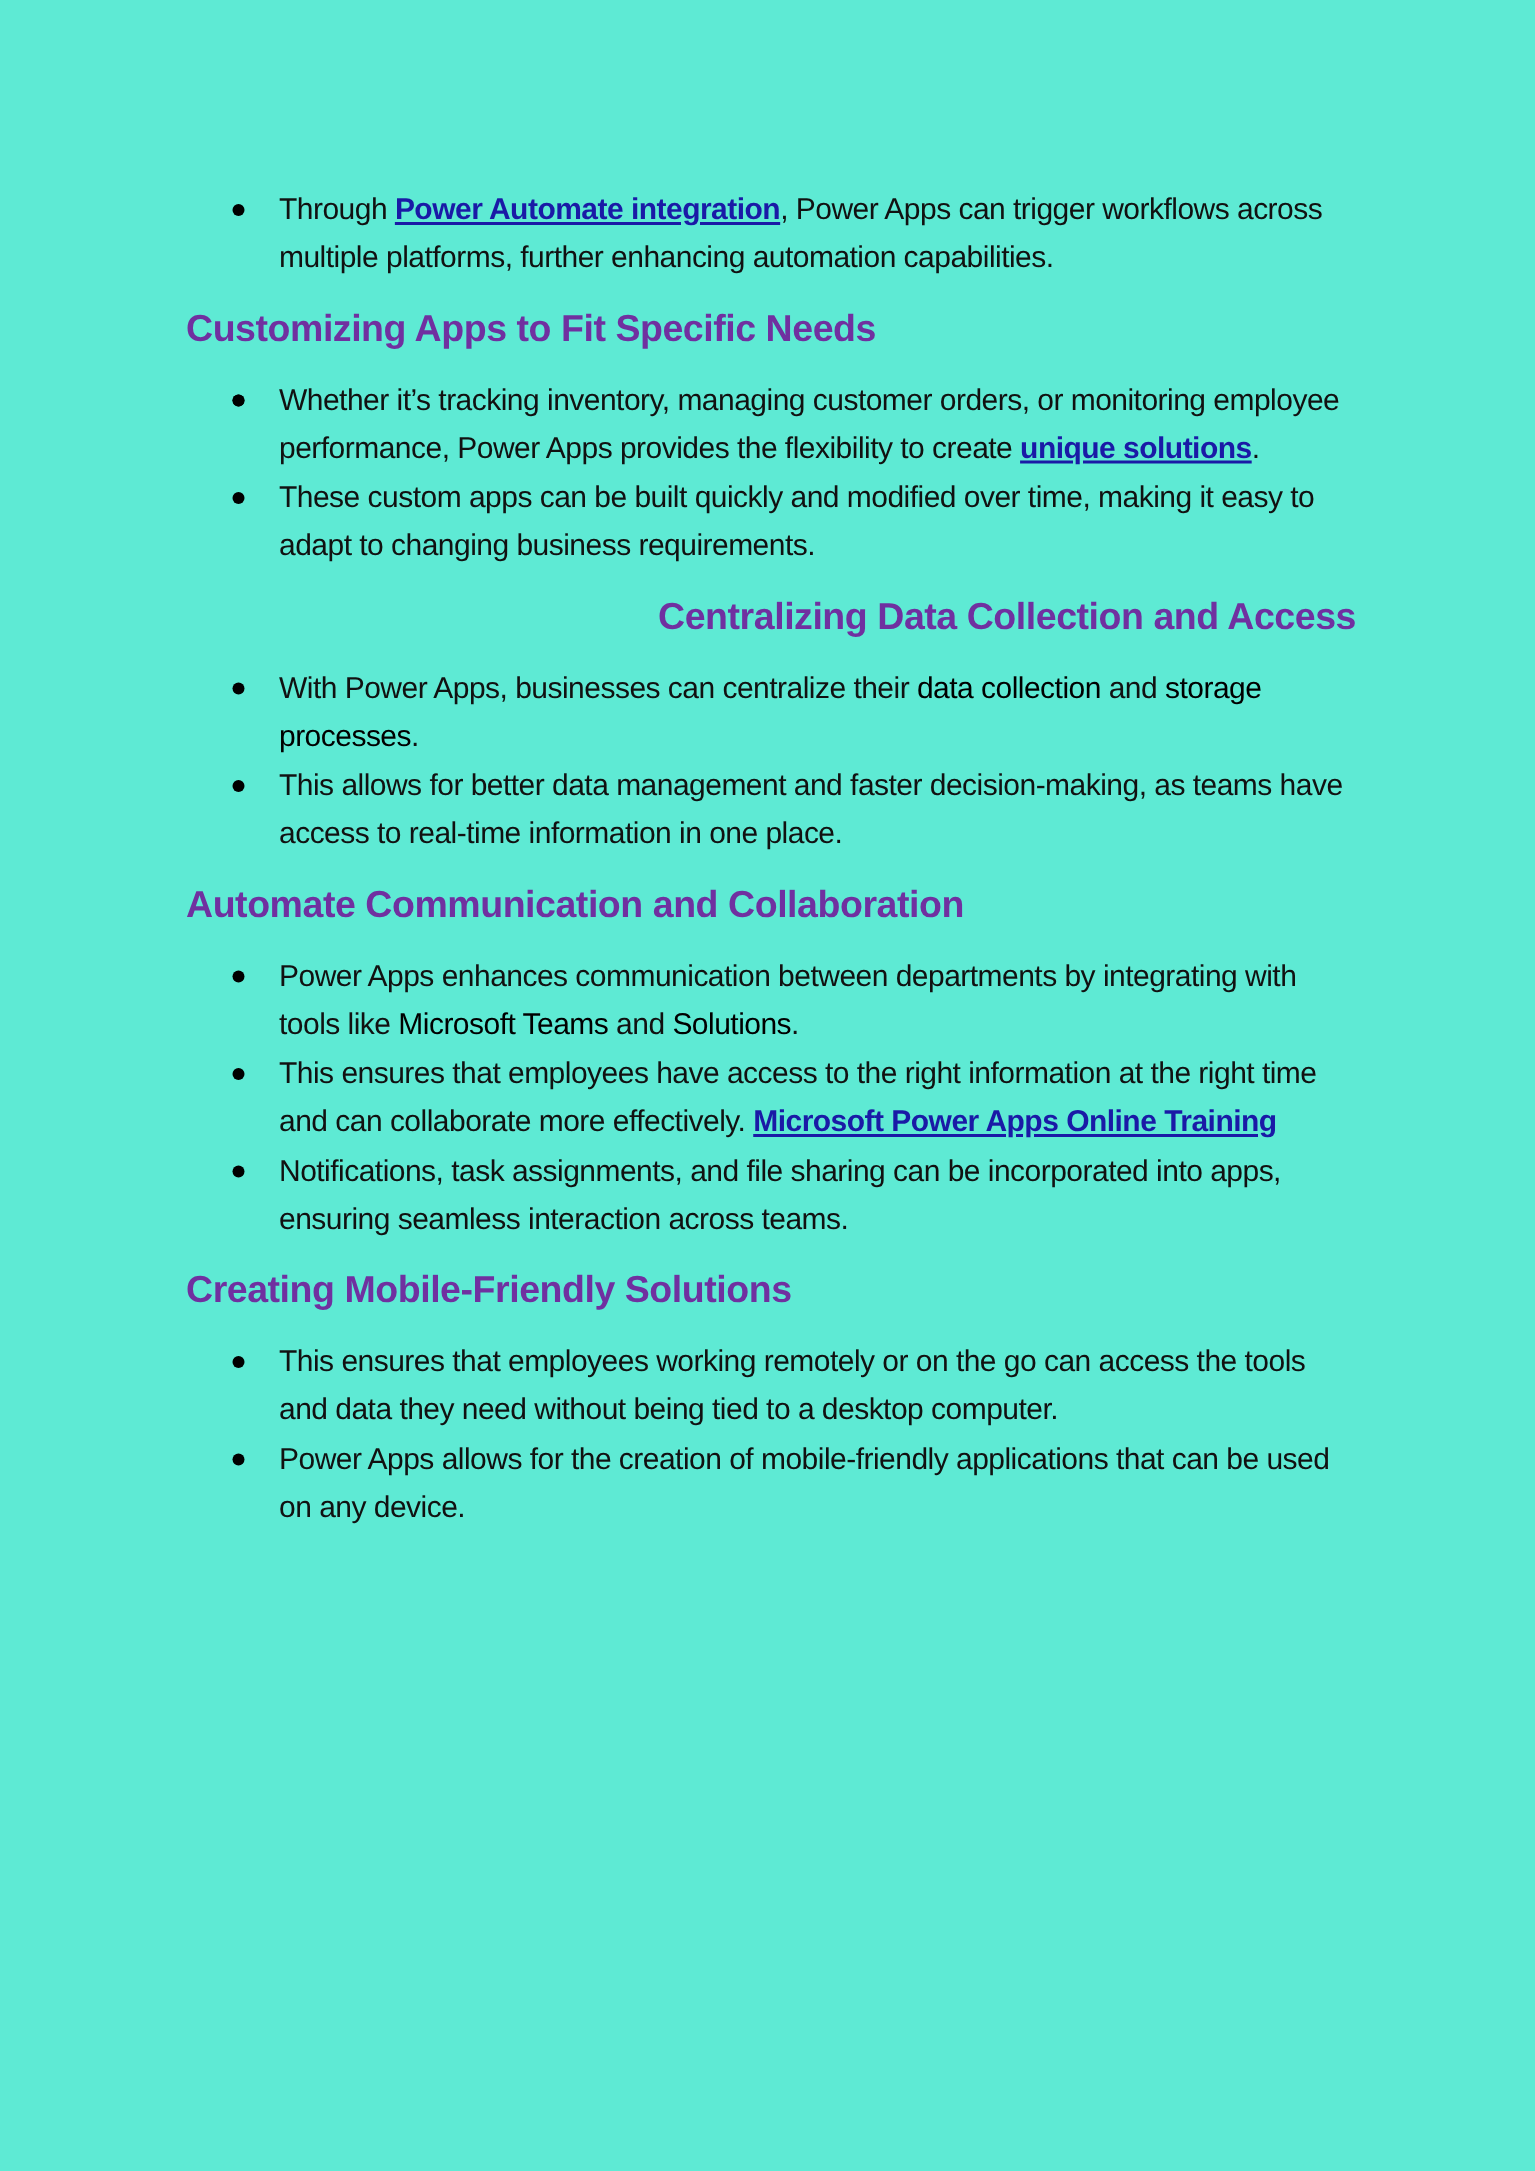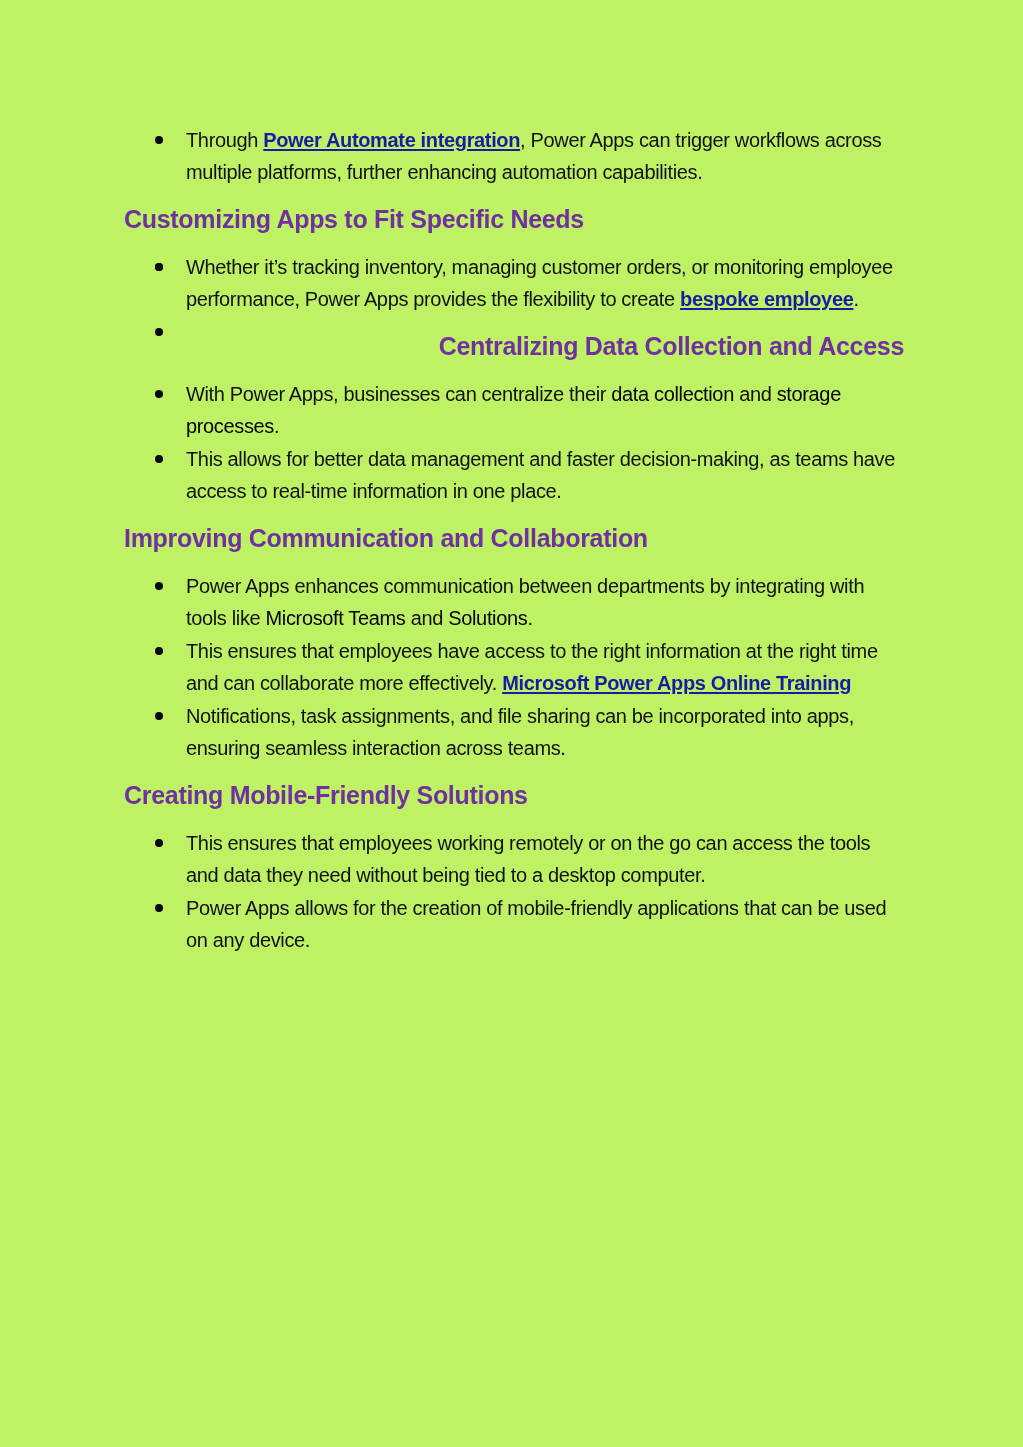--- a/index.html
+++ b/index.html
@@ -1,18 +1,18 @@
 <!DOCTYPE html>
 <html><head>
   <meta charset="utf-8">
   <style>
     html, body { margin: 0; padding: 0; background: #ffffff; }
     body { width: 1023px; height: 1447px; position: relative; overflow: hidden;
            font-family: "Liberation Sans", "DejaVu Sans", sans-serif; color: #111111; }
-    .page { position: absolute; left: 0; top: 0; width: 1023px; height: 1447px; background: #bef264; }
+    .page { position: absolute; left: 0; top: 0; width: 1023px; height: 1447px; background: #5eead4; }
     .content { position: absolute; left: 124px; top: 124px; width: 780px; }
     h2 { margin: 0; font-weight: bold; font-size: 25px; line-height: 32px; color: #7030a0;
          font-family: "Liberation Sans", "DejaVu Sans", sans-serif; letter-spacing: -0.3px; }
     ul { list-style: none; margin: 0; padding: 0; }
     li { position: relative; padding-left: 62px; font-size: 20px; line-height: 32px; margin-bottom: 1px;
          letter-spacing: -0.35px; }
     li .bullet { position: absolute; left: 31px; top: 12px; width: 8px; height: 8px; border-radius: 50%; background: #000; }
     a { color: #1a1aa6; font-weight: bold; text-decoration: underline; text-decoration-thickness: 1.5px; text-underline-offset: 2px; }
     b { font-weight: normal; color: #000; }
     .sec { margin-top: 15px; }
@@ -28,35 +28,35 @@
       <li>
         <span class="bullet"></span>
         <span>Through </span><a href="#" style="color: rgb(26, 26, 166);">Power Automate integration</a><span>, Power Apps can trigger workflows across multiple platforms, further enhancing automation capabilities.</span>
       </li>
     </ul>
 
     <div class="sec">
       <h2 style="color: rgb(112, 48, 160);">Customizing Apps to Fit Specific Needs</h2>
       <ul>
         <li><span class="bullet"></span></li>
-        <li><span class="bullet"></span><span>Whether it’s tracking inventory, managing customer orders, or monitoring employee performance, Power Apps provides the flexibility to create </span><a href="#" style="color: rgb(26, 26, 166);">bespoke employee</a><span>.</span></li>
-        <li><span class="bullet"></span></li>
+        <li><span class="bullet"></span><span>Whether it’s tracking inventory, managing customer orders, or monitoring employee performance, Power Apps provides the flexibility to create </span><a href="#" style="color: rgb(26, 26, 166);">unique solutions</a><span>.</span></li>
+        <li><span class="bullet"></span><span>These custom apps can be built quickly and modified over time, making it easy to adapt to changing business requirements.</span></li>
       </ul>
     </div>
 
     <div class="sec">
       <h2 style="color: rgb(112, 48, 160); text-align: right;">Centralizing Data Collection and Access</h2>
       <ul>
         <li><span class="bullet"></span><span>With Power Apps, businesses can centralize their </span><b>data collection</b><span> and </span><b>storage processes</b><span>.</span></li>
         <li><span class="bullet"></span><span>This allows for better data management and faster decision-making, as teams have access to real-time information in one place.</span></li>
       </ul>
     </div>
 
     <div class="sec">
-      <h2 style="color: rgb(112, 48, 160);">Improving Communication and Collaboration</h2>
+      <h2 style="color: rgb(112, 48, 160);">Automate Communication and Collaboration</h2>
       <ul>
         <li><span class="bullet"></span><span>Power Apps enhances communication between departments by integrating with tools like </span><b>Microsoft Teams</b><span> and </span><b>Solutions</b><span>.</span></li>
         <li><span class="bullet"></span><span>This ensures that employees have access to the right information at the right time and can collaborate more effectively. </span><a href="#" style="color: rgb(26, 26, 166);">Microsoft Power Apps Online Training</a></li>
         <li><span class="bullet"></span><span>Notifications, task assignments, and file sharing can be incorporated into apps, ensuring seamless interaction across teams.</span></li>
       </ul>
     </div>
 
     <div class="sec">
       <h2 style="color: rgb(112, 48, 160);">Creating Mobile-Friendly Solutions</h2>
       <ul>

